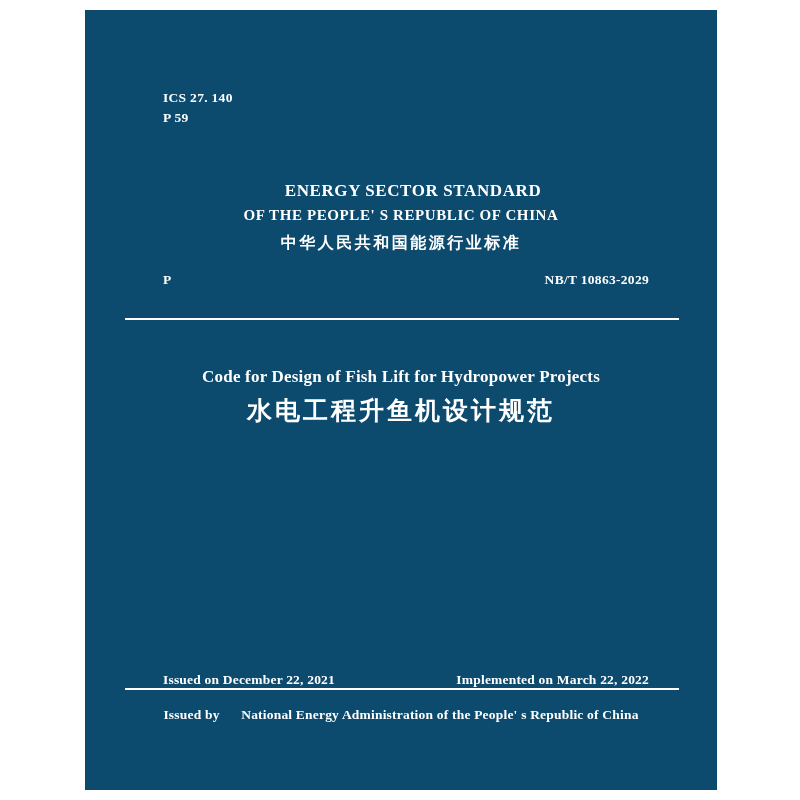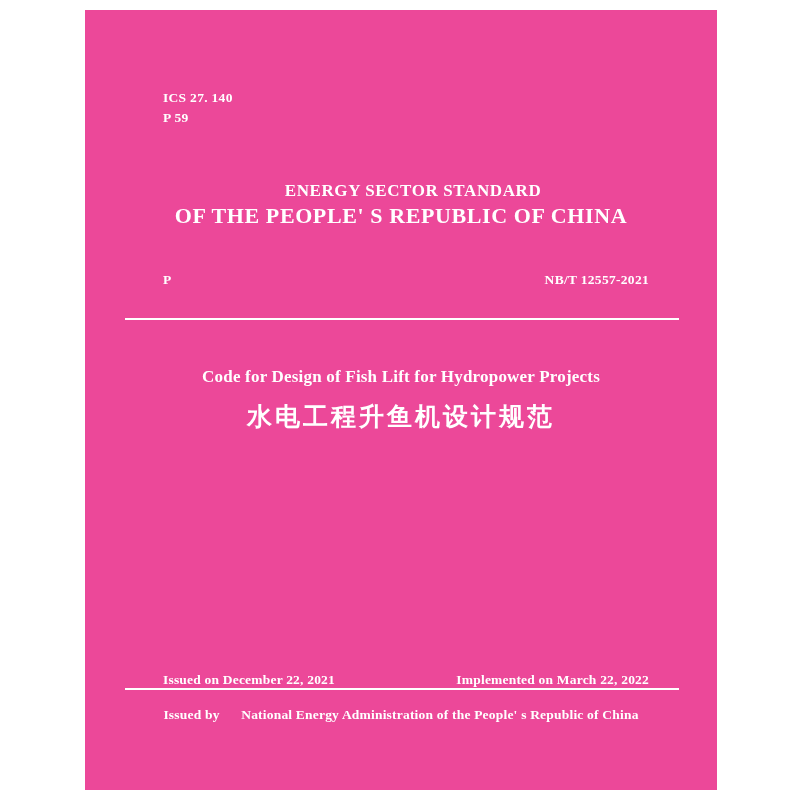--- a/index.html
+++ b/index.html
@@ -18,21 +18,21 @@
     height: 800px;
     background: #ffffff;
     overflow: hidden;
   }
   .cover {
     position: absolute;
     left: 85px;
     top: 10px;
     width: 632px;
     height: 780px;
-    background: #ec4899;
+    background: #0c4a6e;
     color: #ffffff;
     box-sizing: border-box;
   }
   
   .ics-block {
     position: absolute;
     left: 78px;
     top: 78px;
     font-family: "Liberation Serif", serif;
     font-weight: bold;
@@ -64,21 +64,21 @@
     font-family: "Liberation Serif", serif;
     font-weight: bold;
   }
   .std-title .l1 {
     font-size: 17px;
     letter-spacing: 0.6px;
     line-height: 25px;
     padding-left: 24px;
   }
   .std-title .l2 {
-    font-size: 22px;
+    font-size: 15px;
     letter-spacing: 0.6px;
     line-height: 25px;
   }
   .std-title .l3 {
     font-size: 16px;
     letter-spacing: 2.5px;
     line-height: 30px;
     font-family: "DejaVu Sans", sans-serif;
     font-weight: bold;
   }
@@ -115,21 +115,21 @@
     text-align: center;
   }
   .main-title .en {
     font-family: "Liberation Serif", serif;
     font-weight: bold;
     font-size: 17px;
     letter-spacing: 0.2px;
     line-height: 30px;
   }
   .main-title .cn {
-    margin-top: 8px;
+    margin-top: 2px;
     font-family: "DejaVu Sans", sans-serif;
     font-weight: bold;
     font-size: 25px;
     letter-spacing: 3px;
     line-height: 34px;
   }
 
   .dates-row {
     position: absolute;
     left: 78px;
@@ -165,25 +165,26 @@
 
     <div class="ics-block">
       <div>ICS 27. 140</div>
       <div>P 59</div>
     </div>
 
 
     <div class="std-title">
       <div class="l1">ENERGY SECTOR STANDARD</div>
       <div class="l2">OF THE PEOPLE' S REPUBLIC OF CHINA</div>
+      <div class="l3">中华人民共和国能源行业标准</div>
     </div>
 
     <div class="meta-row">
       <div>P</div>
-      <div>NB/T 12557-2021</div>
+      <div>NB/T 10863-2029</div>
     </div>
 
     <div class="rule rule-top"></div>
 
     <div class="main-title">
       <div class="en">Code for Design of Fish Lift for Hydropower Projects</div>
       <div class="cn">水电工程升鱼机设计规范</div>
     </div>
 
     <div class="rule rule-bottom"></div>

